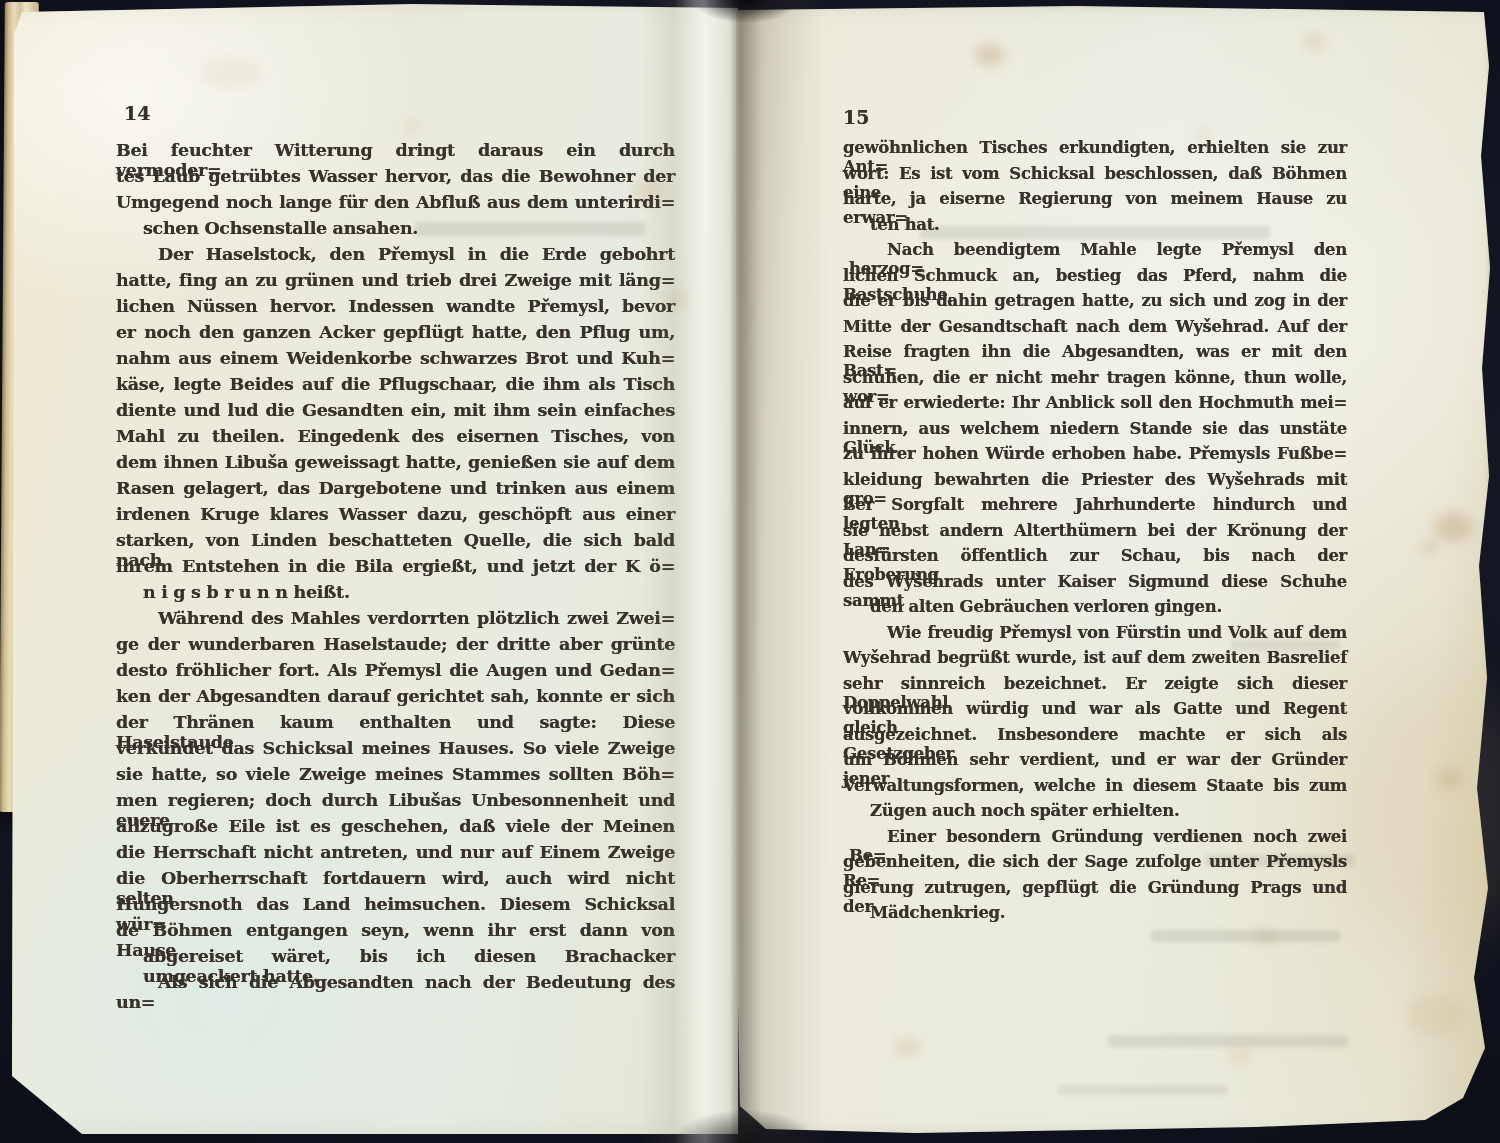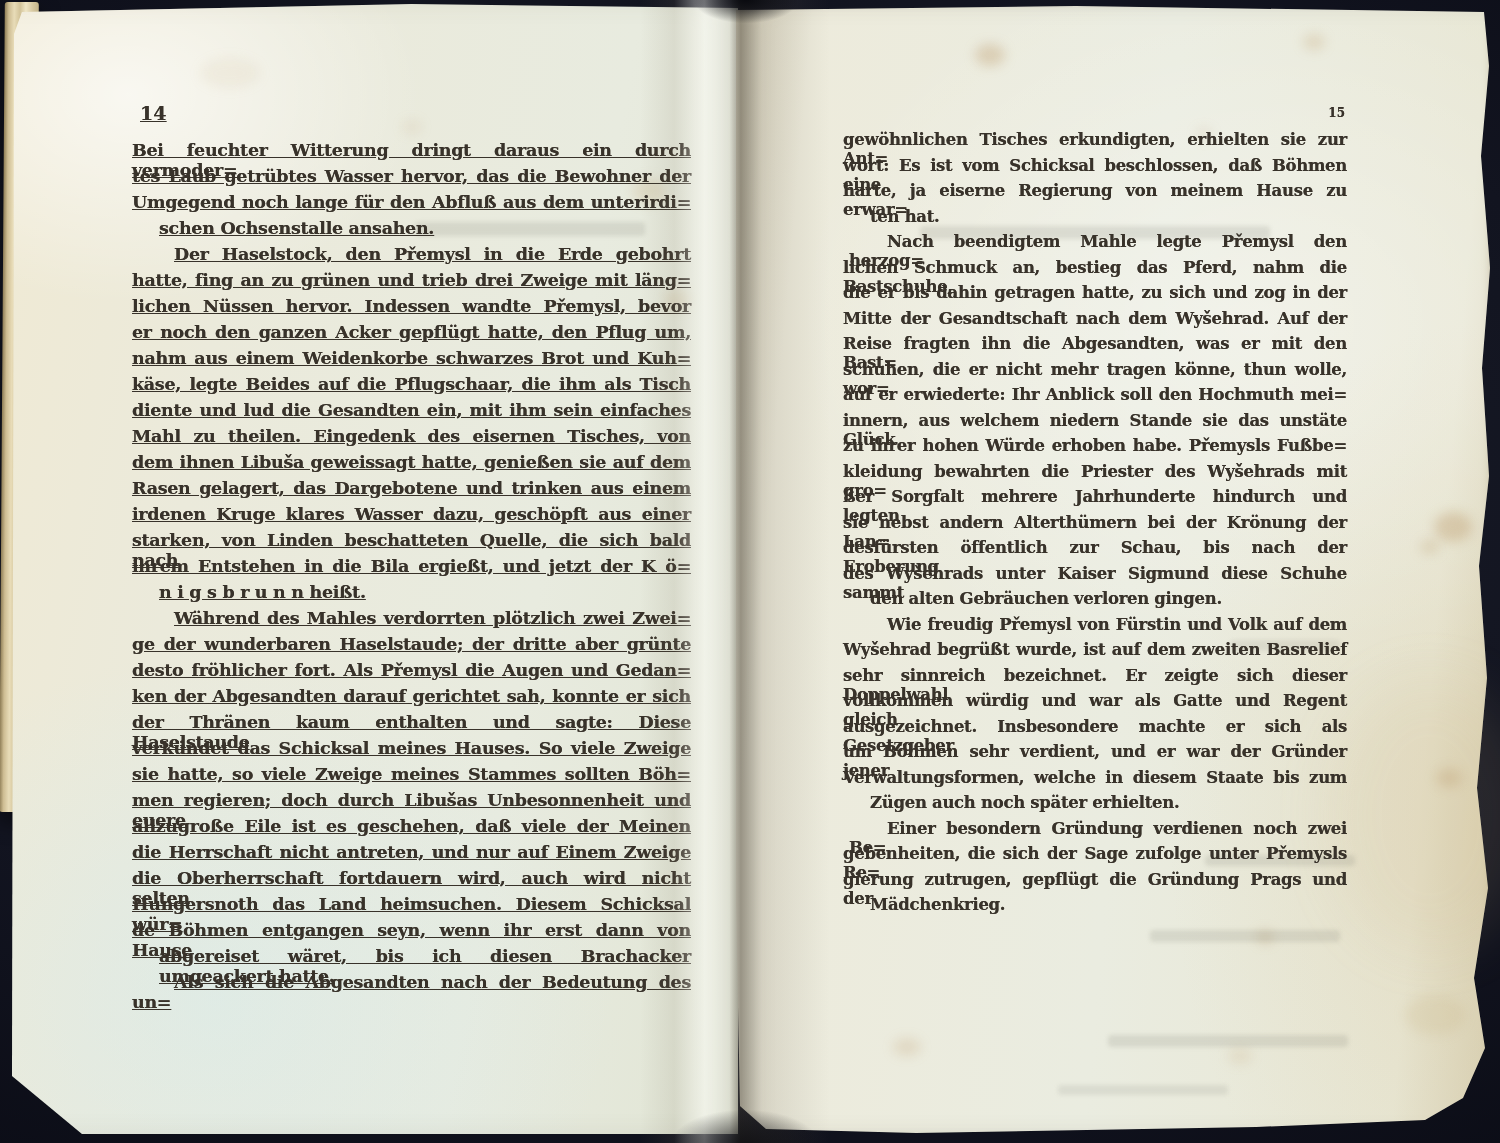--- a/index.html
+++ b/index.html
@@ -63,27 +63,27 @@
   .textblock{position:absolute;z-index:5;color:#38322a;}
   .pagenum{font-weight:700;text-shadow:0 0 .5px rgba(56,50,42,.85);}
   .lines .line{
     font-weight:700;
     text-align:justify;text-align-last:justify;
     letter-spacing:-.3px;
     text-shadow:0 0 .5px rgba(56,50,42,.8);
     white-space:normal;
   }
   .lines .line.endp{text-align-last:left;margin-left:27px;}
-  .tb-left{left:132px;top:102px;width:559px;text-decoration:underline;}
+  .tb-left{left:116px;top:102px;width:559px;}
   .tb-left .pagenum{font-size:19px;margin-left:8px;}
   .tb-left .lines{margin-top:16px;}
   .tb-left .line{height:26px;font-size:17.5px;}
   .tb-left .line.indent{text-indent:42px;}
   .tb-right{left:843px;top:106px;width:504px;}
-  .tb-right .pagenum{font-size:12px;text-align:right;margin-right:2px;}
+  .tb-right .pagenum{font-size:19px;text-align:left;margin-right:2px;}
   .tb-right .lines{margin-top:10px;}
   .tb-right .line{height:25.5px;font-size:16.5px;}
   .tb-right .line.indent{text-indent:38px;margin-left:6px;}
 </style>
 </head>
 <body>
 
 <div class="stage">
 
   <div class="edge-stack"></div>

